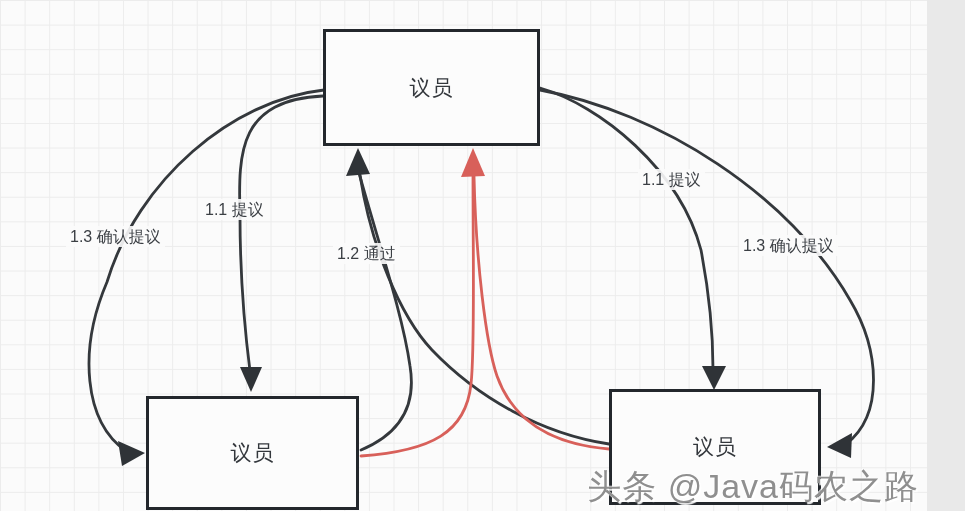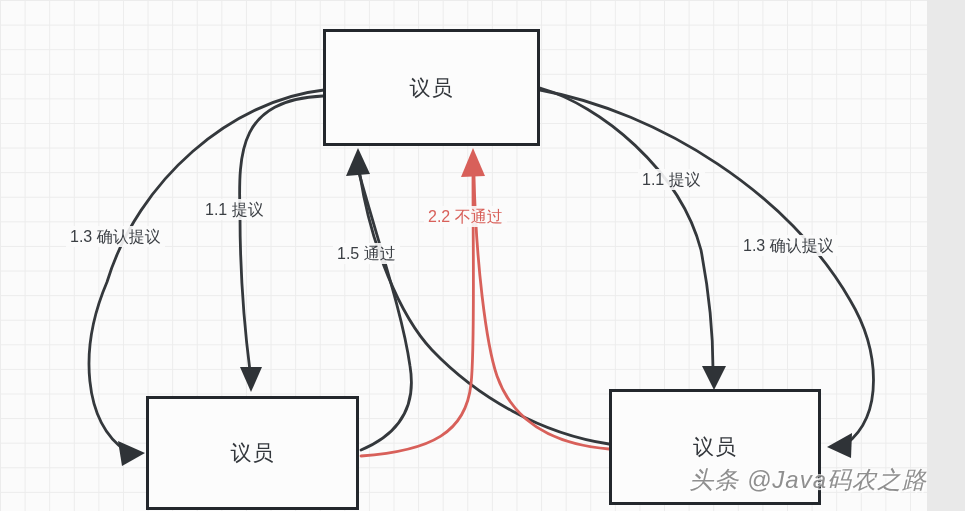--- a/index.html
+++ b/index.html
@@ -38,25 +38,24 @@
   }
   .edge-label.red{color:#d8605a;}
   .lbl-confirm-left{left:66px;top:226px;}
   .lbl-propose-left{left:201px;top:199px;}
   .lbl-pass{left:333px;top:243px;}
   .lbl-reject{left:424px;top:206px;}
   .lbl-propose-right{left:638px;top:169px;}
   .lbl-confirm-right{left:739px;top:235px;}
   .watermark{
     position:absolute;
-    right:0;top:464px;
-    font-size:24px;color:#8f8f8f;
+    right:8px;top:464px;
+    font-size:34px;color:#8f8f8f;
     letter-spacing:1px;white-space:nowrap;
     text-shadow:2px 2px 1px rgba(255,255,255,0.95), -1px -1px 0 rgba(255,255,255,0.7);
-    font-style:italic;
   }
 </style>
 </head>
 <body>
 
 <div id="stage">
 
   <svg id="edges" viewBox="0 0 965 511" xmlns="http://www.w3.org/2000/svg">
 
     <path class="edge" d="M324,90 C232,100 138,180 107,282 C78,350 84,422 126,451"></path>
@@ -85,20 +84,19 @@
   </div>
   <div class="node node-bl">
     <span>议员</span>
   </div>
   <div class="node node-br">
     <span>议员</span>
   </div>
 
   <div class="edge-label lbl-confirm-left">1.3 确认提议</div>
   <div class="edge-label lbl-propose-left">1.1 提议</div>
-  <div class="edge-label lbl-pass">1.5 通过</div>
-  <div class="edge-label red lbl-reject">2.2 不通过</div>
+  <div class="edge-label lbl-pass">1.2 通过</div>
   <div class="edge-label lbl-propose-right">1.1 提议</div>
   <div class="edge-label lbl-confirm-right">1.3 确认提议</div>
 
   <div class="watermark">头条 @Java码农之路</div>
 
 </div>
 
 </body></html>

